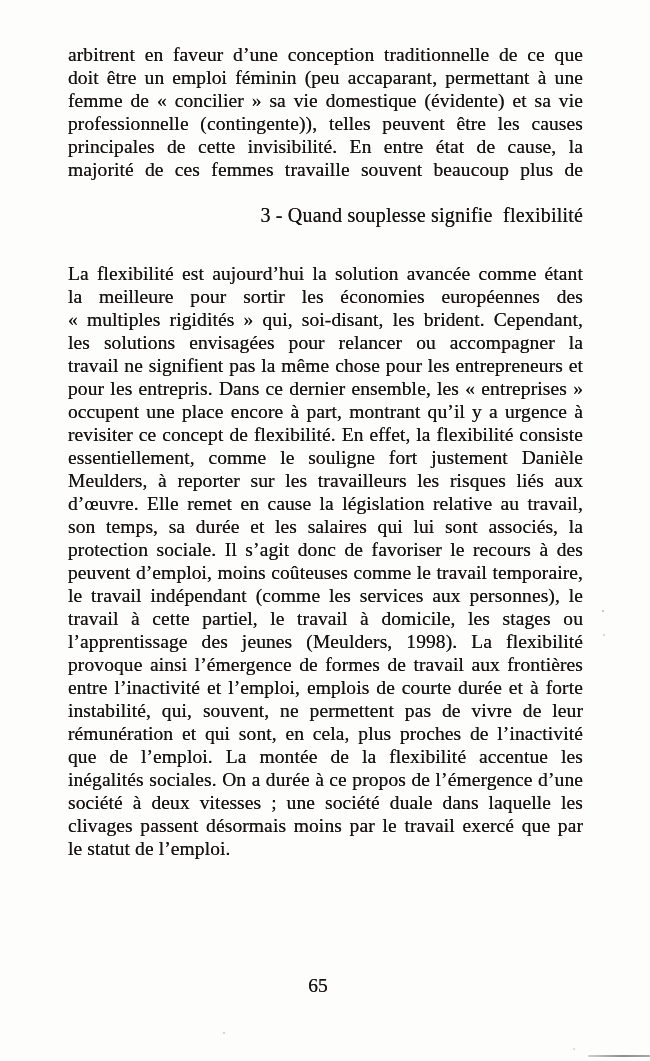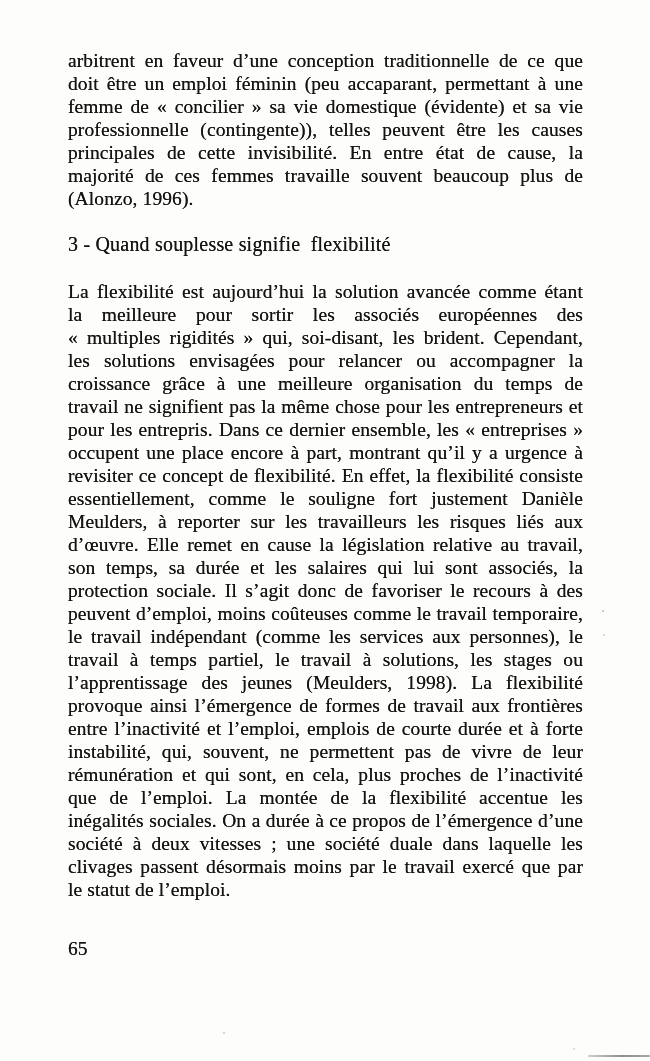--- a/index.html
+++ b/index.html
@@ -16,21 +16,21 @@
     color: #161412;
   }
   .scan-page {
     position: absolute;
     inset: 0;
     background: #fdfdfc;
   }
   .text-block {
     position: absolute;
     left: 68px;
-    top: 49px;
+    top: 43px;
     width: 515px;
   }
   .para {
     margin: 0;
   }
   .line {
     font-size: 19.5px;
     line-height: 23px;
     height: 23px;
     white-space: normal;
@@ -40,31 +40,32 @@
     letter-spacing: 0.1px;
     text-shadow: 0 0 0.6px rgba(20, 16, 12, 0.85);
     overflow: hidden;
   }
   .line.last {
     text-align-last: left;
   }
   .heading {
     font-size: 20px;
     line-height: 24px;
-    margin: 22px 0 24px 0;
-    text-align: left;
+    margin: 22px 0 35px 0;
+    text-align: right;
     white-space: pre-wrap;
     letter-spacing: 0.2px;
     text-shadow: 0 0 0.6px rgba(20, 16, 12, 0.85);
   }
   .page-footer {
     position: absolute;
     left: 68px;
-    top: 937px;
+    top: 974px;
     width: 500px;
+    text-align: center;
     font-size: 19.5px;
     line-height: 23px;
     text-shadow: 0 0 0.6px rgba(20, 16, 12, 0.85);
   }
   .scan-line-artifact {
     position: absolute;
     left: 588px;
     top: 1055px;
     width: 62px;
     height: 2px;
@@ -88,41 +89,39 @@
 
 <div class="scan-page">
   <div class="text-block">
       <div class="para">
         <div class="line">arbitrent en faveur d’une conception traditionnelle de ce que</div>
         <div class="line">doit être un emploi féminin (peu accaparant, permettant à une</div>
         <div class="line">femme de « concilier » sa vie domestique (évidente) et sa vie</div>
         <div class="line">professionnelle (contingente)), telles peuvent être les causes</div>
         <div class="line">principales de cette invisibilité. En entre état de cause, la</div>
         <div class="line">majorité de ces femmes travaille souvent beaucoup plus de</div>
-        <div class="line last">(Alonzo, 1996).</div>
       </div>
       <div class="heading">3 - Quand souplesse signifie  flexibilité</div>
       <div class="para">
         <div class="line">La flexibilité est aujourd’hui la solution avancée comme étant</div>
-        <div class="line">la meilleure pour sortir les associés européennes des</div>
+        <div class="line">la meilleure pour sortir les économies européennes des</div>
         <div class="line">« multiples rigidités » qui, soi-disant, les brident. Cependant,</div>
         <div class="line">les solutions envisagées pour relancer ou accompagner la</div>
-        <div class="line">croissance grâce à une meilleure organisation du temps de</div>
         <div class="line">travail ne signifient pas la même chose pour les entrepreneurs et</div>
         <div class="line">pour les entrepris. Dans ce dernier ensemble, les « entreprises »</div>
         <div class="line">occupent une place encore à part, montrant qu’il y a urgence à</div>
         <div class="line">revisiter ce concept de flexibilité. En effet, la flexibilité consiste</div>
         <div class="line">essentiellement, comme le souligne fort justement Danièle</div>
         <div class="line">Meulders, à reporter sur les travailleurs les risques liés aux</div>
         <div class="line">d’œuvre. Elle remet en cause la législation relative au travail,</div>
         <div class="line">son temps, sa durée et les salaires qui lui sont associés, la</div>
         <div class="line">protection sociale. Il s’agit donc de favoriser le recours à des</div>
         <div class="line">peuvent d’emploi, moins coûteuses comme le travail temporaire,</div>
         <div class="line">le travail indépendant (comme les services aux personnes), le</div>
-        <div class="line">travail à temps partiel, le travail à solutions, les stages ou</div>
+        <div class="line">travail à cette partiel, le travail à domicile, les stages ou</div>
         <div class="line">l’apprentissage des jeunes (Meulders, 1998). La flexibilité</div>
         <div class="line">provoque ainsi l’émergence de formes de travail aux frontières</div>
         <div class="line">entre l’inactivité et l’emploi, emplois de courte durée et à forte</div>
         <div class="line">instabilité, qui, souvent, ne permettent pas de vivre de leur</div>
         <div class="line">rémunération et qui sont, en cela, plus proches de l’inactivité</div>
         <div class="line">que de l’emploi. La montée de la flexibilité accentue les</div>
         <div class="line">inégalités sociales. On a durée à ce propos de l’émergence d’une</div>
         <div class="line">société à deux vitesses ; une société duale dans laquelle les</div>
         <div class="line">clivages passent désormais moins par le travail exercé que par</div>
         <div class="line last">le statut de l’emploi.</div>

